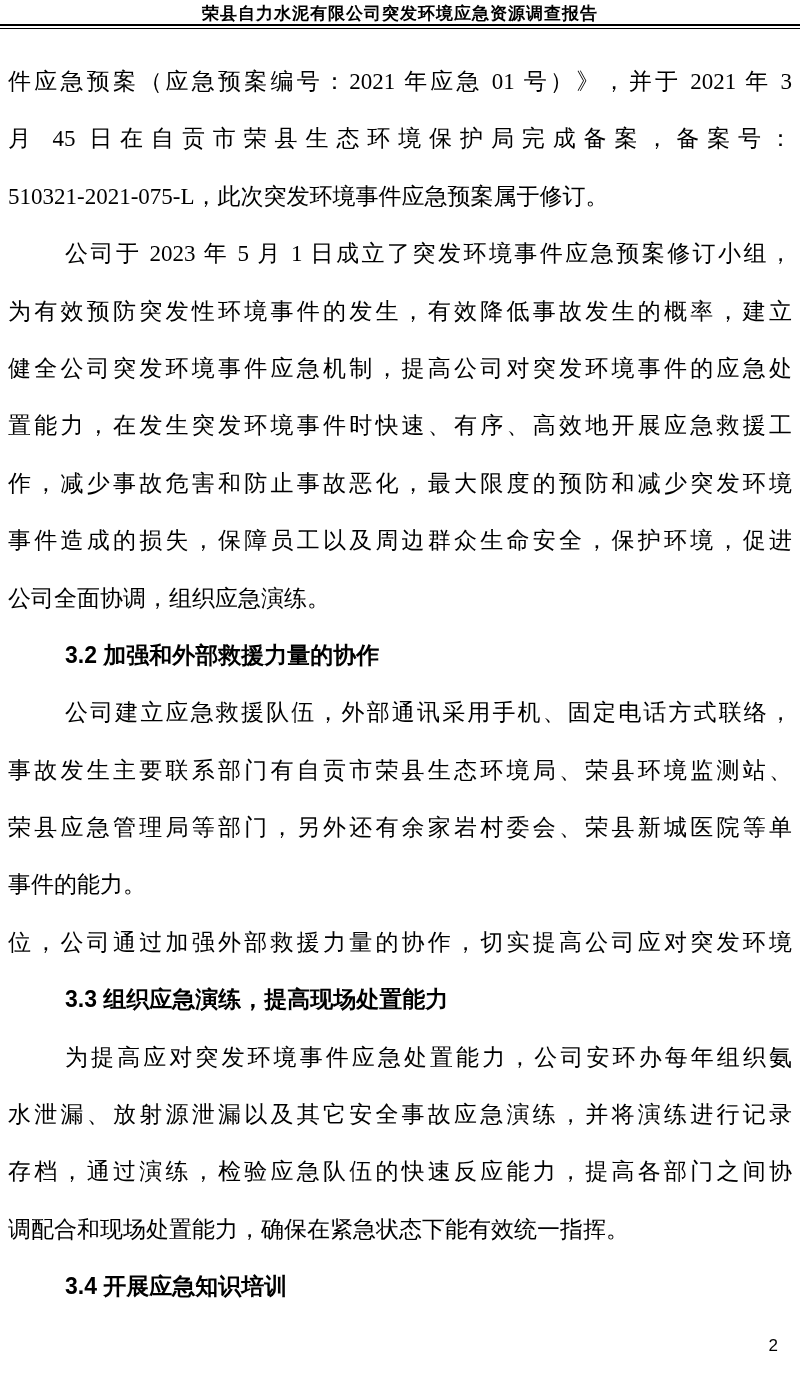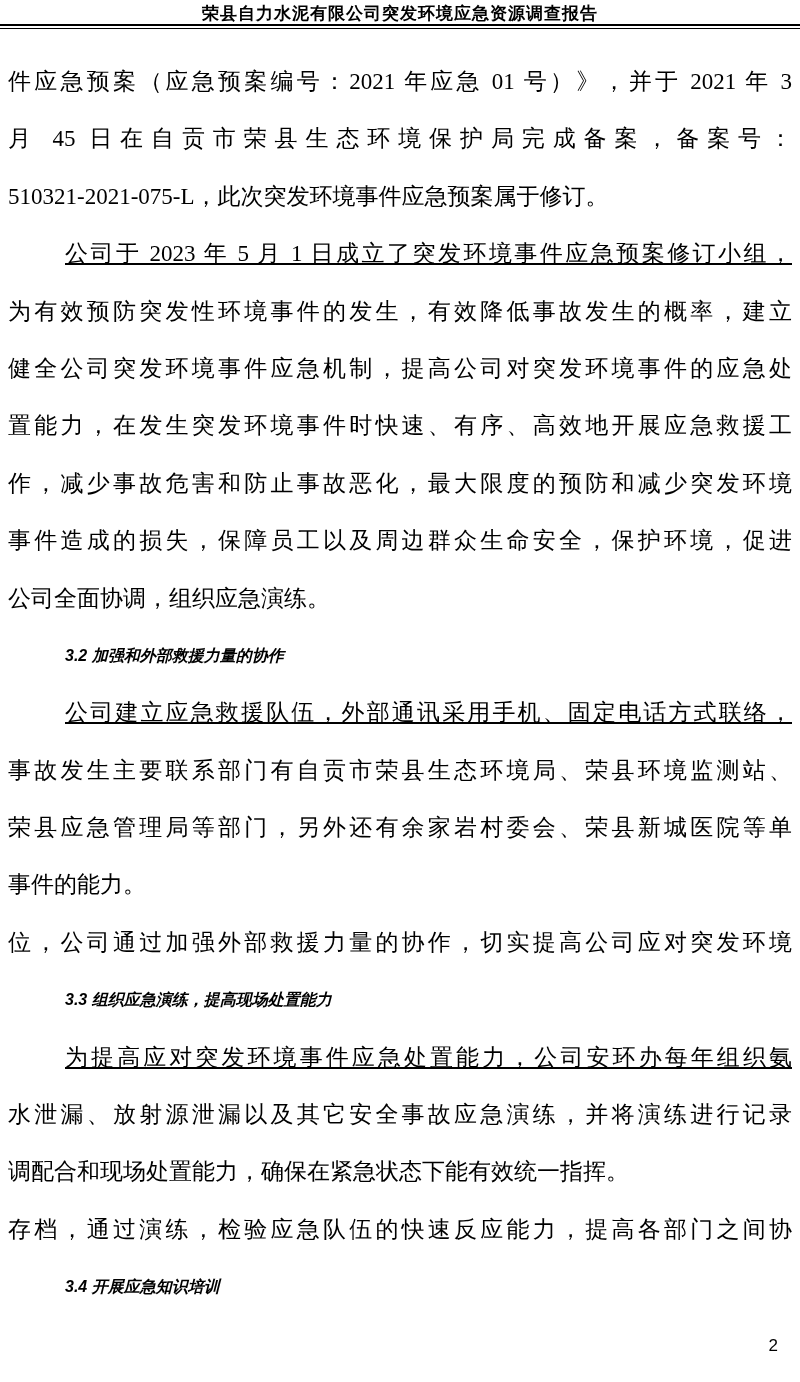--- a/index.html
+++ b/index.html
@@ -51,32 +51,30 @@
     text-align: left;
     white-space: nowrap;
   }
   .body-line.justify {
     white-space: normal;
     text-align: justify;
     text-align-last: justify;
   }
   .body-line.indent {
     text-indent: 57px;
-    text-decoration: underline;
   }
   .heading-line {
     height: 57.4px;
     line-height: 57.4px;
-    font-size: 16px;
+    font-size: 23px;
     font-weight: bold;
     font-family: "Liberation Sans", sans-serif;
     padding-left: 57px;
     overflow: hidden;
     white-space: nowrap;
-    font-style: italic;
   }
   .page-number {
     position: absolute;
     top: 1334px;
     right: 22px;
     font-size: 17px;
     line-height: 24px;
     font-family: "Liberation Sans", sans-serif;
   }
 </style>
@@ -100,19 +98,19 @@
       <div class="body-line">公司全面协调，组织应急演练。</div>
       <div class="heading-line">3.2 加强和外部救援力量的协作</div>
       <div class="body-line justify indent">公司建立应急救援队伍，外部通讯采用手机、固定电话方式联络，</div>
       <div class="body-line justify">事故发生主要联系部门有自贡市荣县生态环境局、荣县环境监测站、</div>
       <div class="body-line justify">荣县应急管理局等部门，另外还有余家岩村委会、荣县新城医院等单</div>
       <div class="body-line">事件的能力。</div>
       <div class="body-line justify">位，公司通过加强外部救援力量的协作，切实提高公司应对突发环境</div>
       <div class="heading-line">3.3 组织应急演练，提高现场处置能力</div>
       <div class="body-line justify indent">为提高应对突发环境事件应急处置能力，公司安环办每年组织氨</div>
       <div class="body-line justify">水泄漏、放射源泄漏以及其它安全事故应急演练，并将演练进行记录</div>
+      <div class="body-line justify">存档，通过演练，检验应急队伍的快速反应能力，提高各部门之间协</div>
       <div class="body-line">调配合和现场处置能力，确保在紧急状态下能有效统一指挥。</div>
-      <div class="body-line justify">存档，通过演练，检验应急队伍的快速反应能力，提高各部门之间协</div>
       <div class="heading-line">3.4 开展应急知识培训</div>
     </div>
 
   <div class="page-number">2</div>
 </div>
 
 </body></html>

